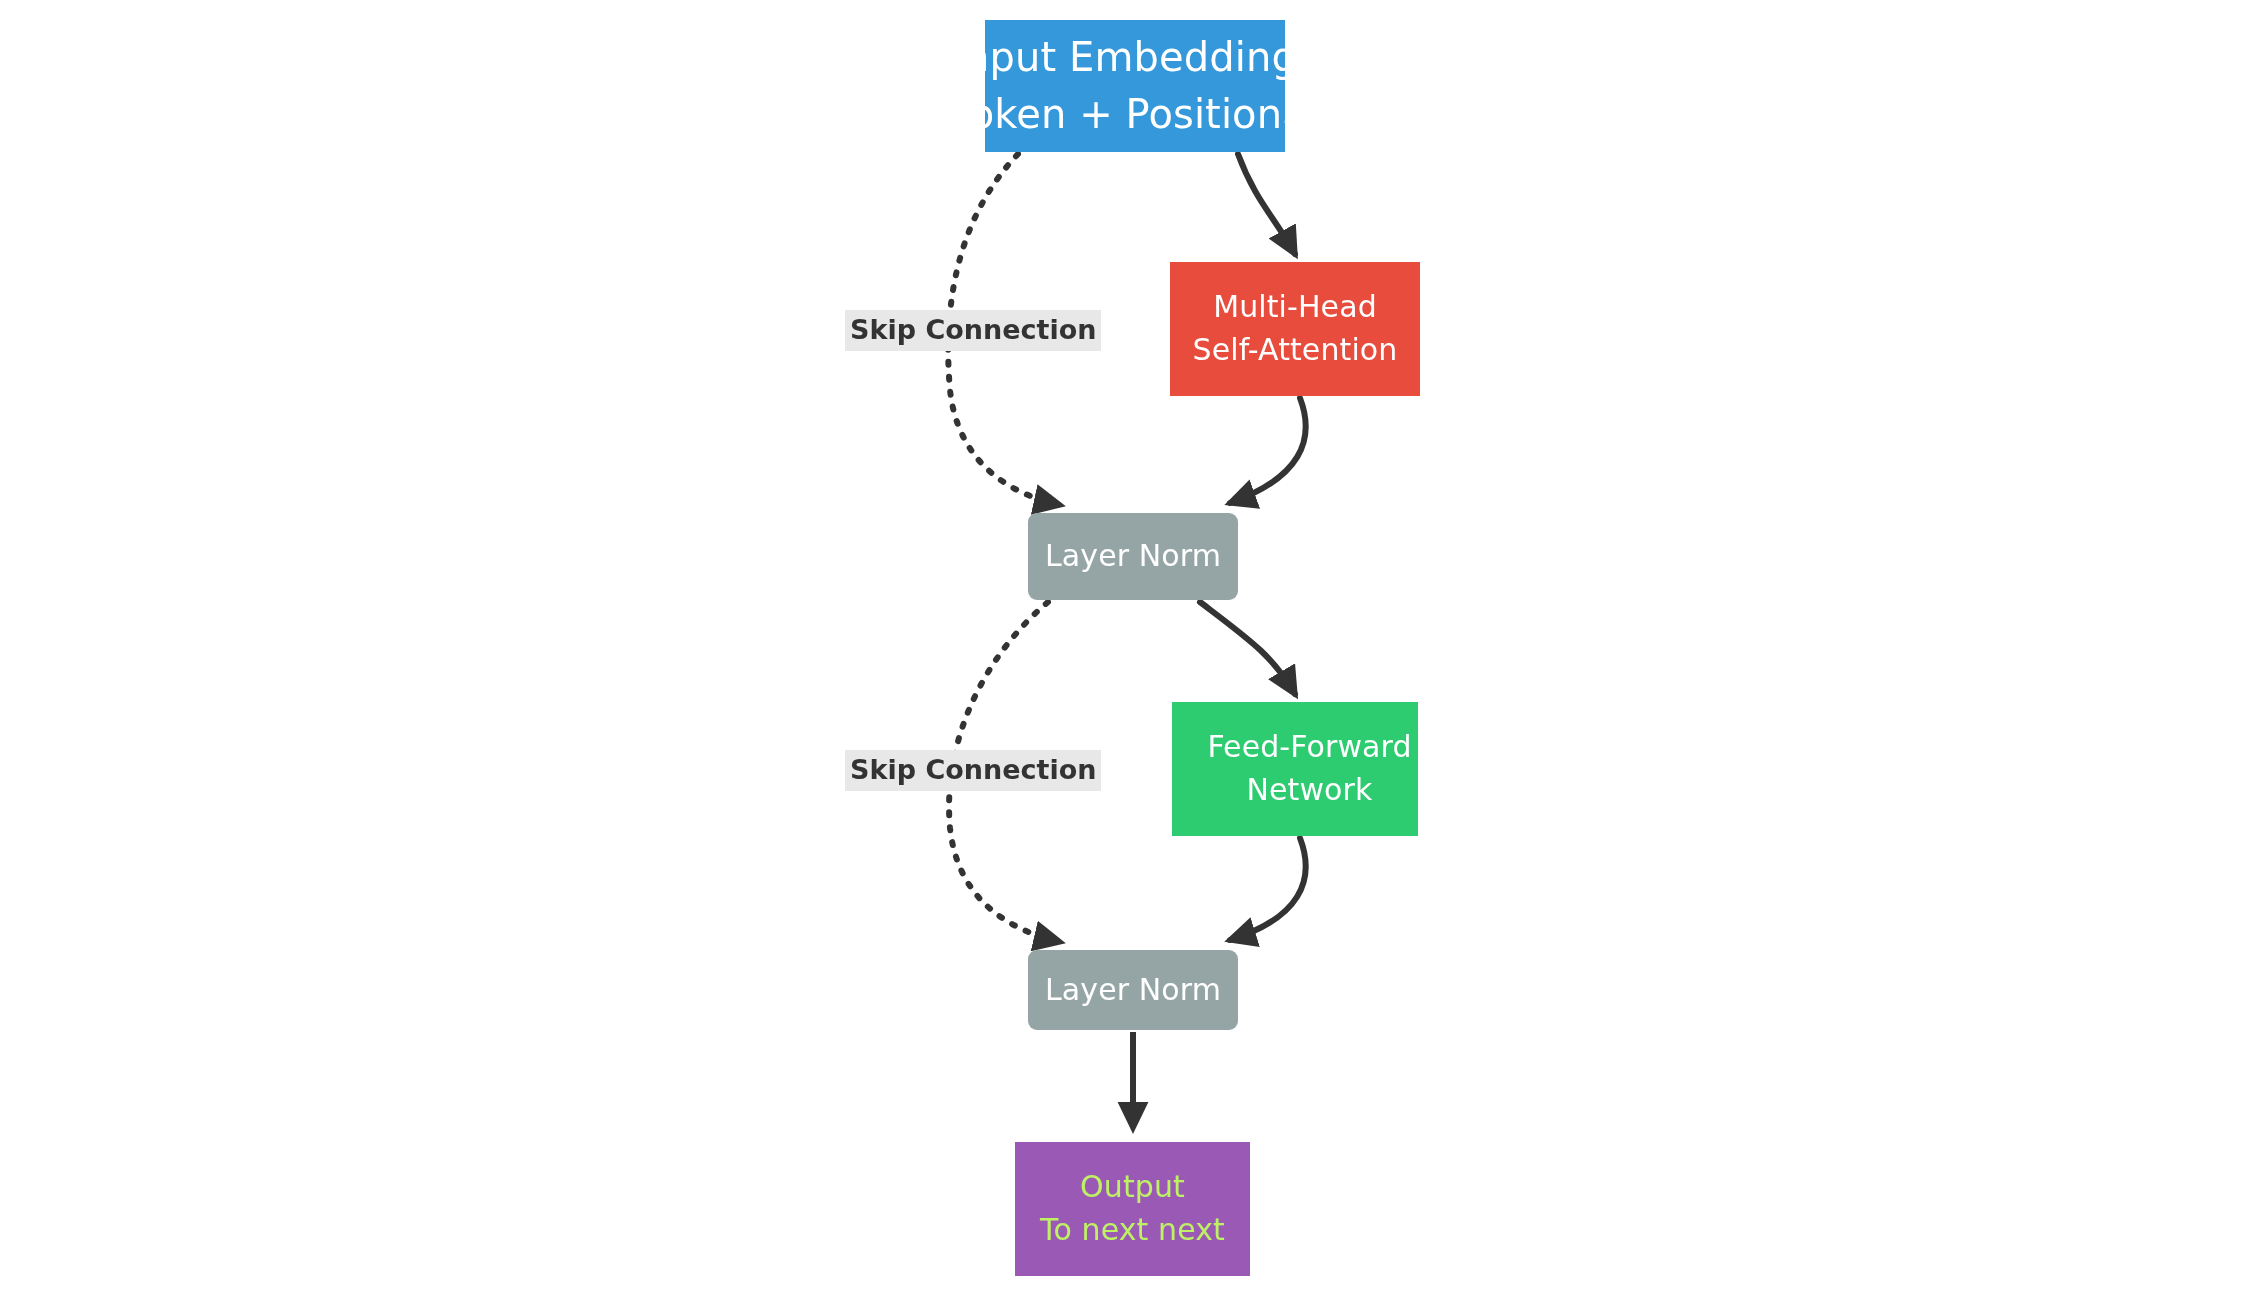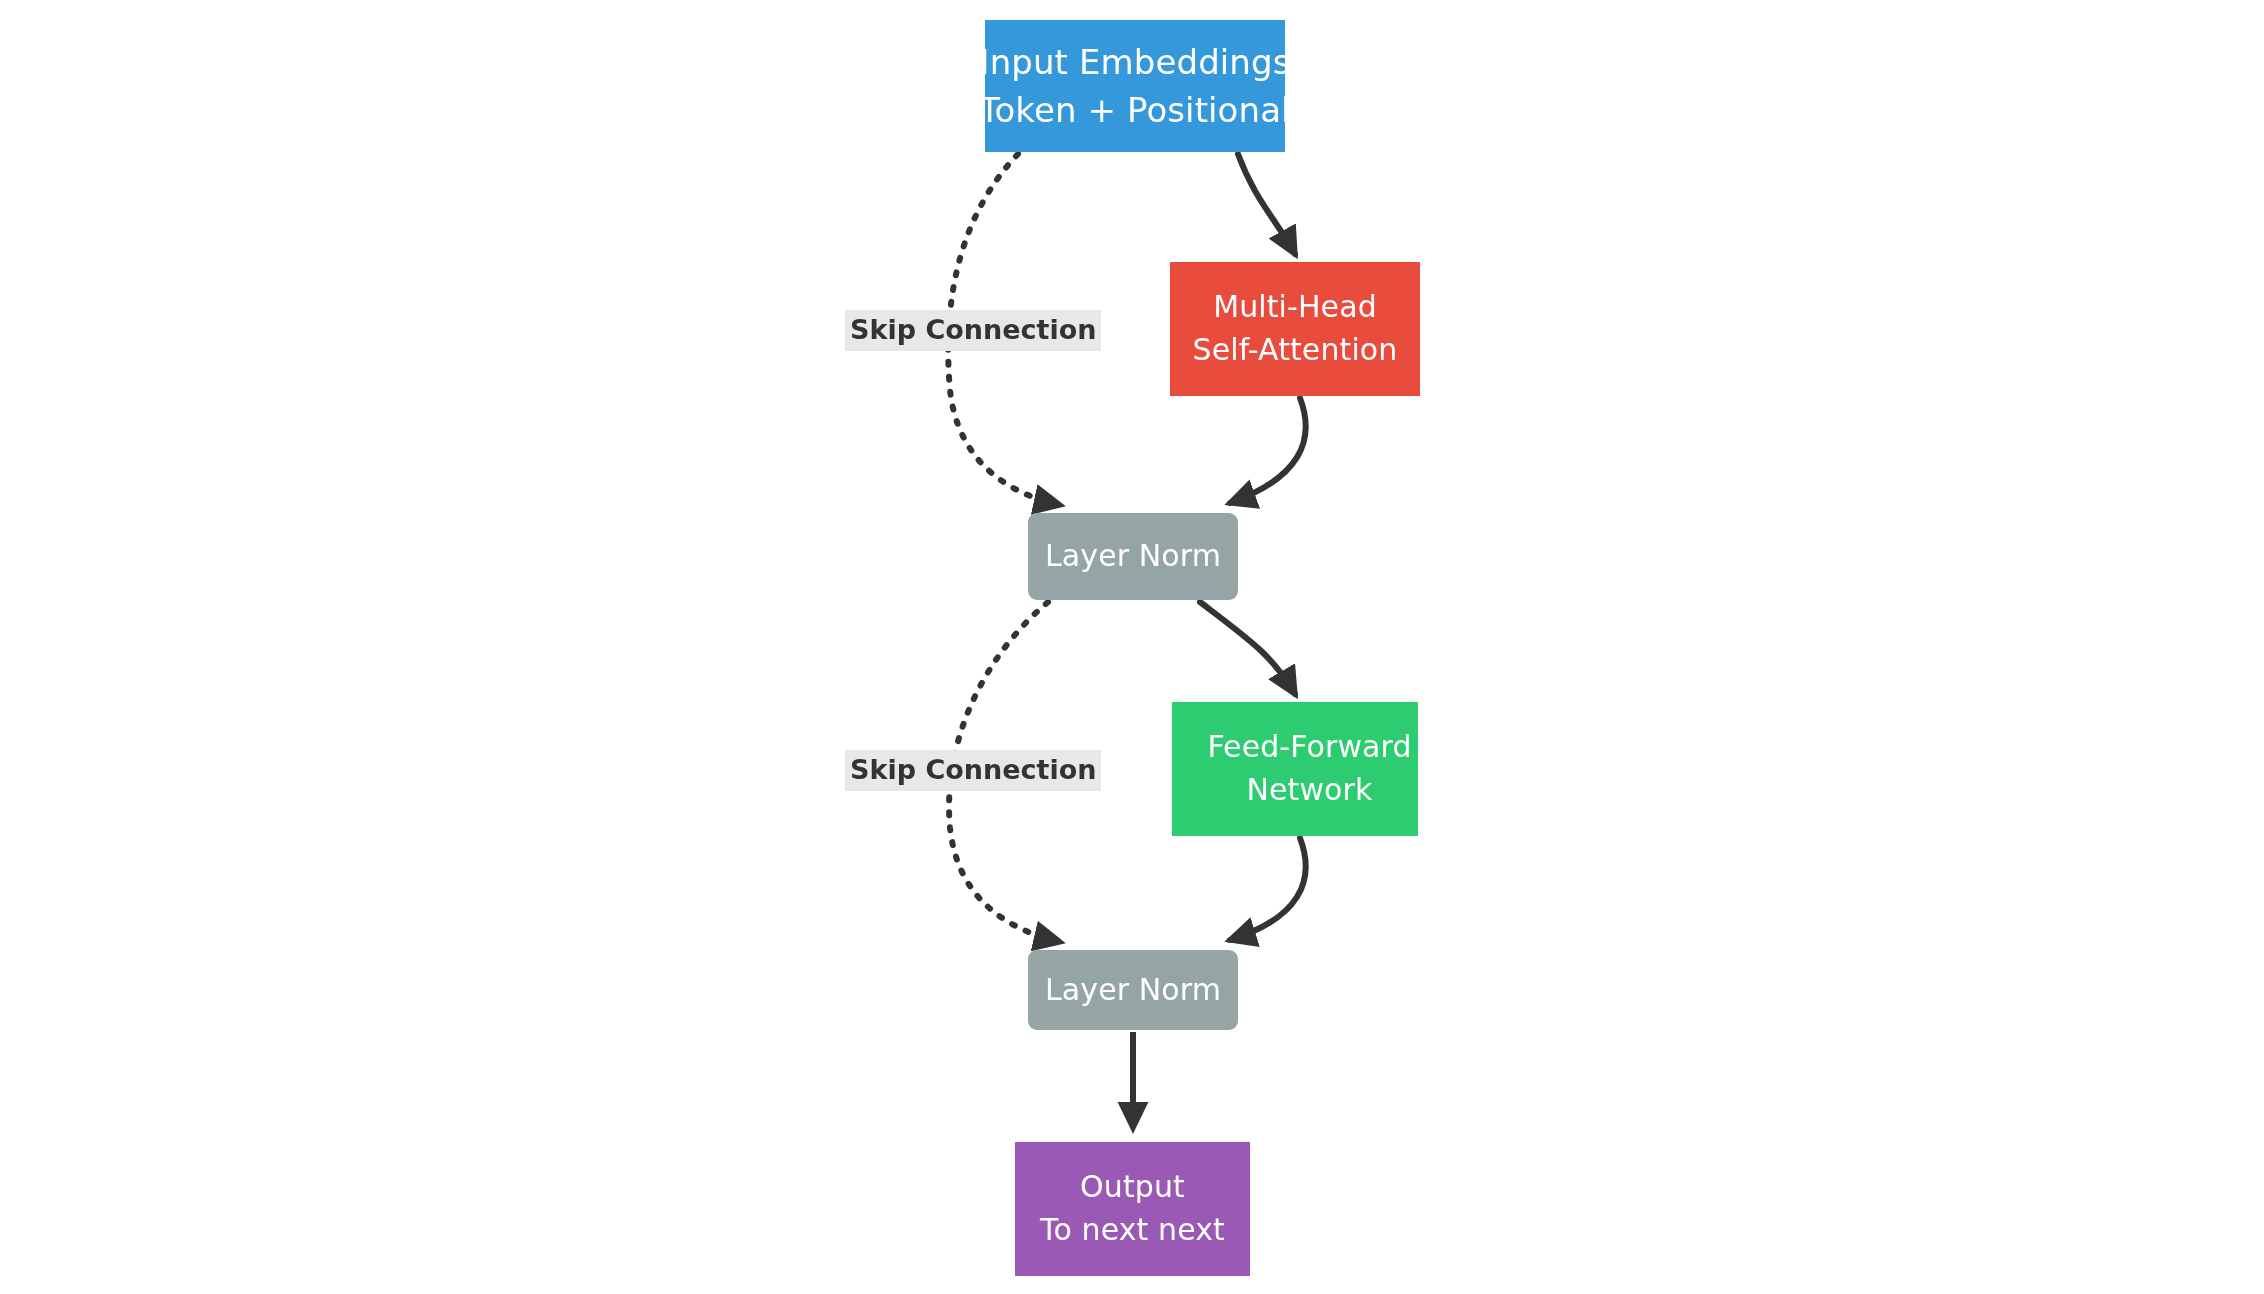--- a/index.html
+++ b/index.html
@@ -79,21 +79,21 @@
 
     <path d="M1200,602 C1250,640 1272,655 1295,694" fill="none" stroke="#333333" stroke-width="6" stroke-linecap="round" marker-end="url(#arrowhead)"></path>
 
     <path d="M1048,602 C985,655 942,740 950,828 C957,893 1000,928 1060,942" fill="none" stroke="#333333" stroke-width="6" stroke-linecap="round" stroke-dasharray="3 12" marker-end="url(#arrowhead)"></path>
 
     <path d="M1300,838 C1316,880 1300,918 1230,940" fill="none" stroke="#333333" stroke-width="6" stroke-linecap="round" marker-end="url(#arrowhead)"></path>
 
     <path d="M1133,1032 L1133,1128" fill="none" stroke="#333333" stroke-width="6" stroke-linecap="butt" marker-end="url(#arrowhead)"></path>
   </svg>
 
-  <div class="node node-blue" id="node-input-embeddings" style="left: 985px; top: 20px; width: 300px; height: 132px; background: rgb(52, 152, 219); color: rgb(255, 255, 255); font-size: 34px;">
+  <div class="node node-blue" id="node-input-embeddings" style="left: 985px; top: 20px; width: 300px; height: 132px; background: rgb(52, 152, 219); color: rgb(255, 255, 255); font-size: 40px;">
     <span class="line">Input Embeddings</span>
     <span class="line">Token + Positional</span>
   </div>
 
   <div class="node node-red" id="node-multi-head-self-attention" style="left: 1170px; top: 262px; width: 250px; height: 134px; background: rgb(231, 76, 60); color: rgb(255, 255, 255); font-size: 30px;">
     <span class="line">Multi-Head</span>
     <span class="line">Self-Attention</span>
   </div>
 
   <div class="node node-gray" id="node-layer-norm-1" style="left: 1028px; top: 513px; width: 210px; height: 87px; background: rgb(149, 165, 166); color: rgb(255, 255, 255); font-size: 30px;">
@@ -102,21 +102,21 @@
 
   <div class="node node-green" id="node-feed-forward-network" style="left: 1172px; top: 702px; width: 246px; height: 134px; background: rgb(46, 204, 113); color: rgb(255, 255, 255); font-size: 30px;">
     <span class="line">Feed-Forward</span>
     <span class="line">Network</span>
   </div>
 
   <div class="node node-gray" id="node-layer-norm-2" style="left: 1028px; top: 950px; width: 210px; height: 80px; background: rgb(149, 165, 166); color: rgb(255, 255, 255); font-size: 30px;">
     <span class="line">Layer Norm</span>
   </div>
 
-  <div class="node node-purple" id="node-output" style="left: 1015px; top: 1142px; width: 235px; height: 134px; background: rgb(155, 89, 182); color: #ffffff; font-size: 30px;">
+  <div class="node node-purple" id="node-output" style="left: 1015px; top: 1142px; width: 235px; height: 134px; background: rgb(155, 89, 182); color: #bef264; font-size: 30px;">
     <span class="line">Output</span>
     <span class="line">To next next</span>
   </div>
 
   <div class="edge-label" id="label-skip-connection-1" style="left: 845px; top: 310px; background: rgb(232, 232, 232); color: rgb(51, 51, 51); font-size: 27px;">Skip Connection</div>
 
   <div class="edge-label" id="label-skip-connection-2" style="left: 845px; top: 750px; background: rgb(232, 232, 232); color: rgb(51, 51, 51); font-size: 27px;">Skip Connection</div>
 
 </div>
 

